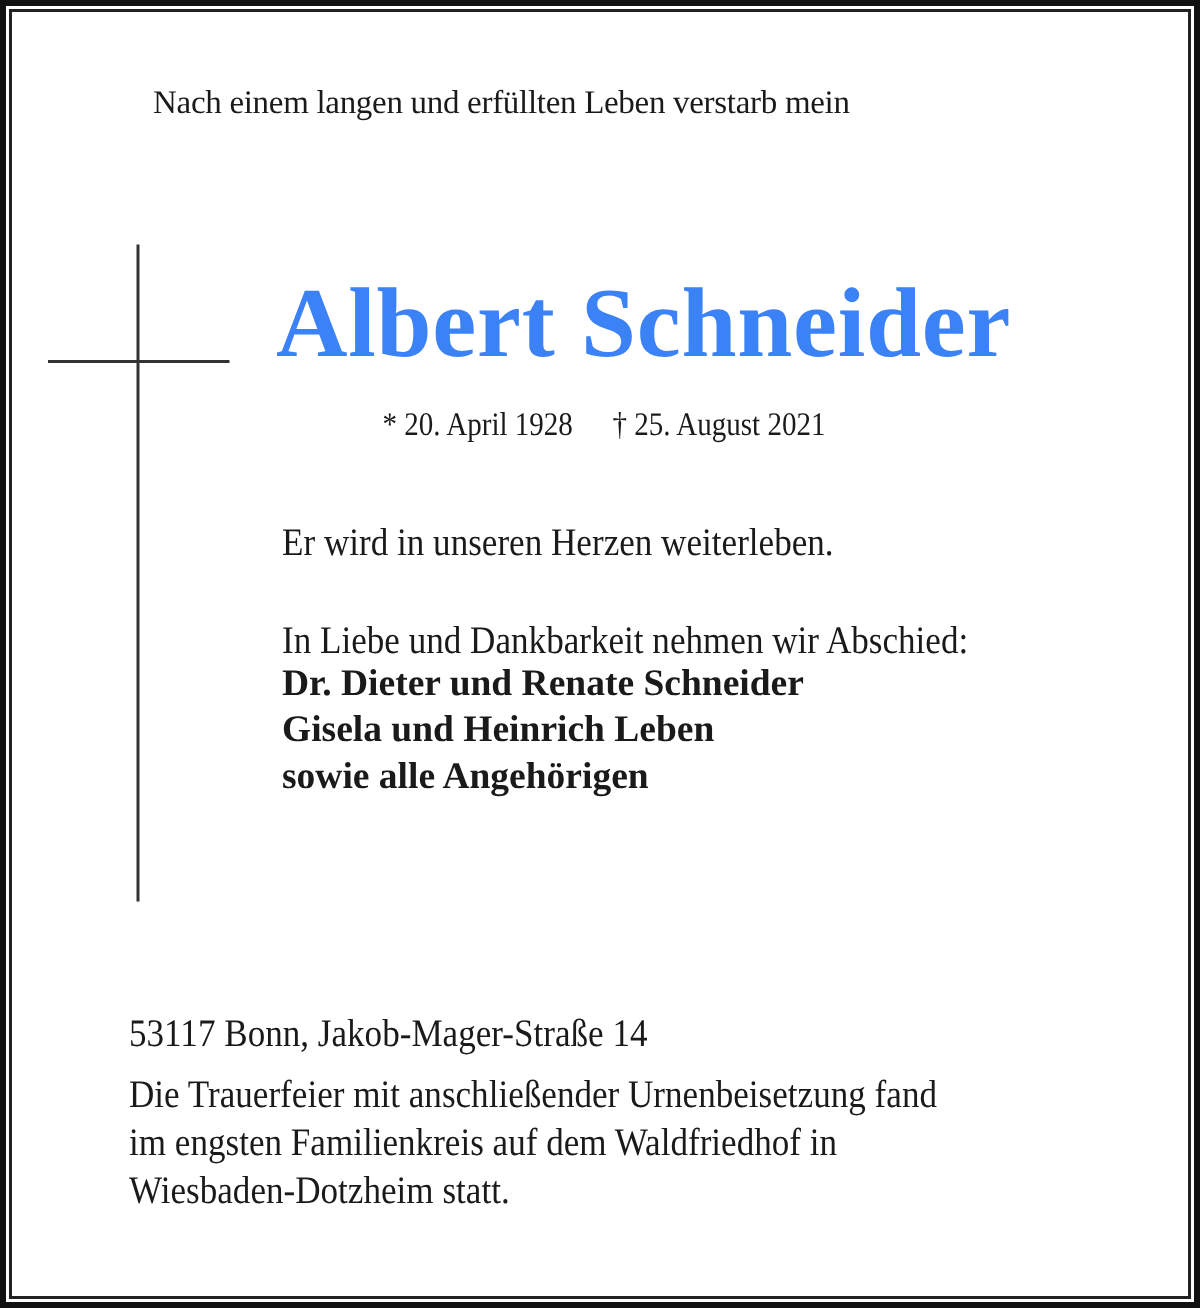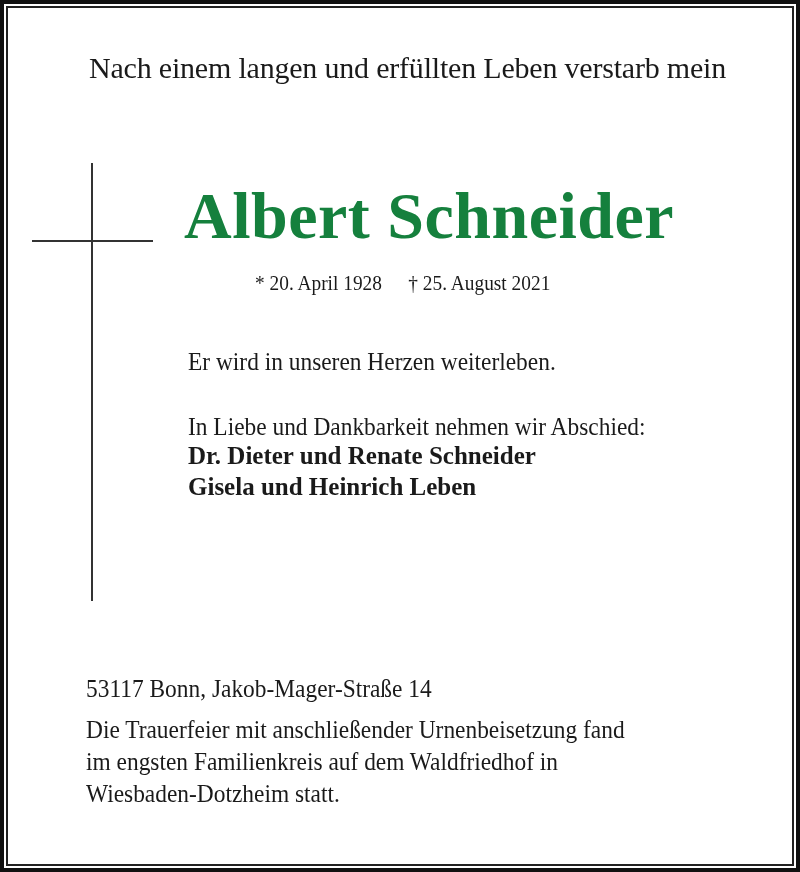--- a/index.html
+++ b/index.html
@@ -6,23 +6,23 @@
   body { width: 800px; height: 872px; position: relative; overflow: hidden; }
   .frame-outer {
     position: absolute; left: 0; top: 0; width: 800px; height: 872px;
     box-sizing: border-box; border: 4px solid #111;
   }
   .frame-inner {
     position: absolute; left: 6px; top: 6px; right: 6px; bottom: 6px;
     border: 2px solid #222;
   }
   .serif { font-family: "Liberation Serif", "DejaVu Serif", serif; color: #1a1a1a; }
-  .intro { position: absolute; left: 89px; top: 52px; font-size: 30px; line-height: 32px; letter-spacing: -0.2px; text-align: center; }
+  .intro { position: absolute; left: 102px; top: 52px; font-size: 22px; line-height: 32px; letter-spacing: -0.2px; text-align: center; }
   .intro div { white-space: nowrap; }
-  .name { position: absolute; left: 184px; top: 176px; font-size: 66px; font-weight: bold; letter-spacing: 0.5px; line-height: 80px; color: #15803d; white-space: nowrap; }
+  .name { position: absolute; left: 184px; top: 176px; font-size: 66px; font-weight: bold; letter-spacing: 0.5px; line-height: 80px; color: #3b82f6; white-space: nowrap; }
   .dates { position: absolute; left: 255px; top: 268px; font-size: 22px; line-height: 30px; white-space: nowrap; transform: scaleX(0.88); transform-origin: left; }
   .dates span { display: inline-block; }
   .dates .gap { width: 30px; }
   .cross-v { position: absolute; left: 91px; top: 163px; width: 2px; height: 438px; background: #333; }
   .cross-h { position: absolute; left: 32px; top: 240px; width: 121px; height: 2px; background: #333; }
   .motto { position: absolute; left: 188px; top: 346px; font-size: 26px; line-height: 32px; white-space: nowrap; transform: scaleX(0.9); transform-origin: left; }
   .farewell { position: absolute; left: 188px; top: 411px; font-size: 26px; line-height: 32px; white-space: nowrap; transform: scaleX(0.9); transform-origin: left; }
   .mourners { position: absolute; left: 188px; top: 440px; font-size: 25px; line-height: 31px; font-weight: bold; white-space: nowrap; }
   .address { position: absolute; left: 86px; top: 673px; font-size: 26px; line-height: 32px; white-space: nowrap; transform: scaleX(0.9); transform-origin: left; }
   .notice { position: absolute; left: 86px; top: 714px; font-size: 26px; line-height: 32px; transform: scaleX(0.9); transform-origin: left; }
@@ -48,20 +48,21 @@
 <div class="dates serif">
   <span>* 20. April 1928</span><span class="gap"></span><span>† 25. August 2021</span>
 </div>
 
 <div class="motto serif">Er wird in unseren Herzen weiterleben.</div>
 <div class="farewell serif">In Liebe und Dankbarkeit nehmen wir Abschied:</div>
 
 <div class="mourners serif">
   <div>Dr. Dieter und Renate Schneider</div>
   <div>Gisela und Heinrich Leben</div>
+  <div>sowie alle Angehörigen</div>
 </div>
 
 <div class="address serif">53117 Bonn, Jakob-Mager-Straße 14</div>
 
 <div class="notice serif">
   <div>Die Trauerfeier mit anschließender Urnenbeisetzung fand</div>
   <div>im engsten Familienkreis auf dem Waldfriedhof in</div>
   <div>Wiesbaden-Dotzheim statt.</div>
 </div>
 

